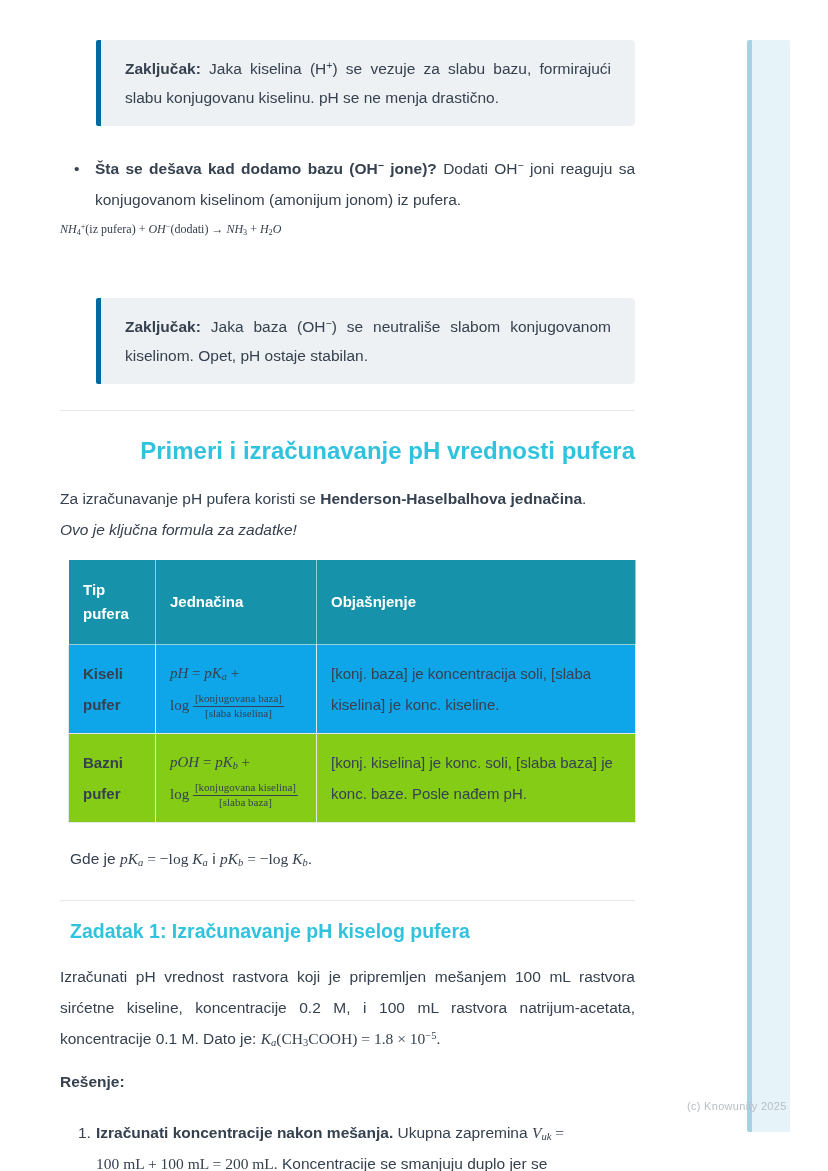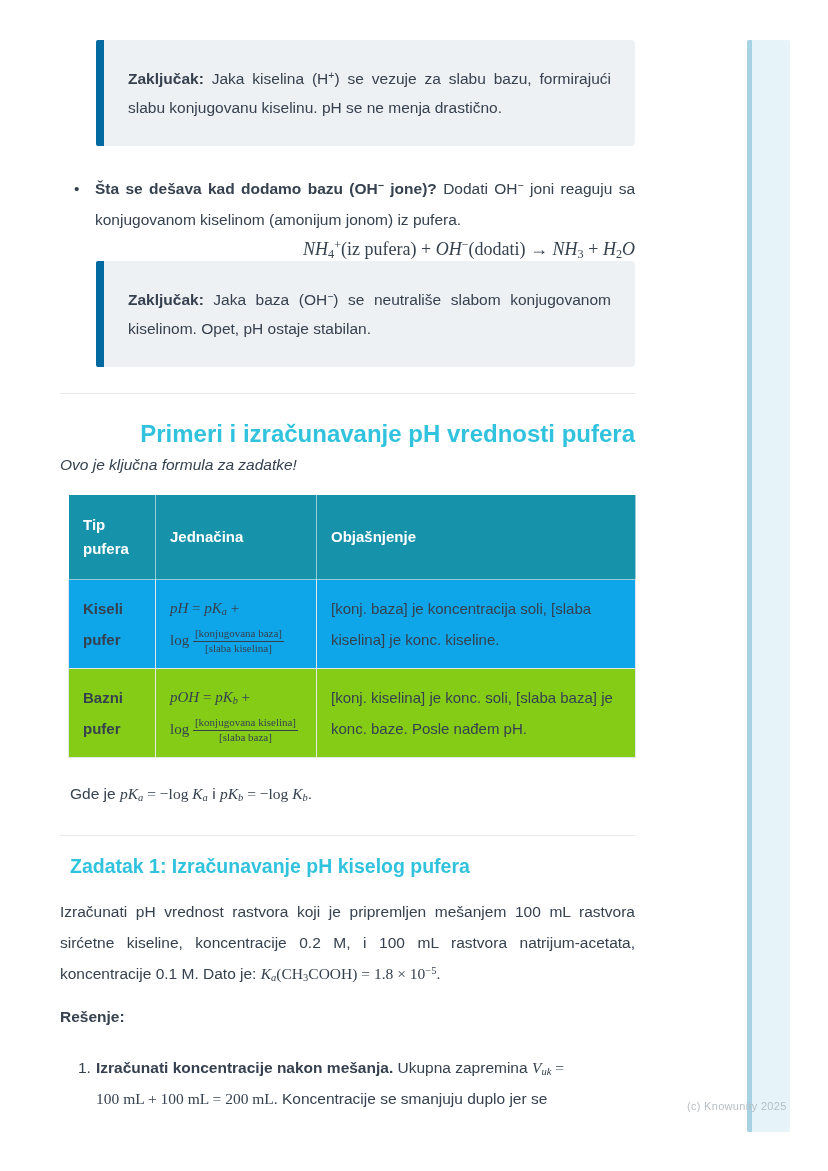--- a/index.html
+++ b/index.html
@@ -16,37 +16,38 @@
   .b{font-weight:700;}
   .i{font-style:italic;}
   .m{font-family:"Liberation Serif",serif;}
   sub,sup{font-size:68%;line-height:0;}
   sup{vertical-align:0.5em;}
   sub{vertical-align:-0.22em;}
 
   
   .callout{
     background:#eef1f4;
-    border-left:8px solid #0369a1;
+    border-left:5px solid #0369a1;
     border-radius:2px 4px 4px 2px;
-    padding:24px 24px;
+    padding:14px 24px;
     margin-left:36px;
   }
   .callout p{font-size:15.5px;line-height:29px;text-align:justify;}
 
   
   .bullet-row{display:flex;margin-top:27px;}
   .bullet-dot{width:21px;padding-left:14px;font-size:15.5px;line-height:31px;flex:0 0 auto;}
   .bullet-text{flex:1;font-size:15.5px;line-height:31px;text-align:justify;}
 
   
   .equation{
     margin-top:2px;
-    text-align:right;
-    font-size:18px;
+    margin-bottom:57px;
+    text-align:left;
+    font-size:12px;
     line-height:24px;
     font-family:"Liberation Serif",serif;
   }
 
   .divider{border:none;border-top:1.5px solid #e6e8eb;margin:26px 0 0 0;height:0;}
 
   h1.section-title{
     margin:25px 0 0 10px;
     font-size:24px;line-height:30px;
     font-weight:700;color:#31c3de;text-align:right;
@@ -135,20 +136,21 @@
     <div class="equation"><span class="i m">NH</span><sub class="m">4</sub><sup class="m">+</sup><span class="m">(iz pufera) + </span><span class="i m">OH</span><sup class="m">−</sup><span class="m">(dodati) → </span><span class="i m">NH</span><sub class="m">3</sub><span class="m"> + </span><span class="i m">H</span><sub class="m">2</sub><span class="i m">O</span></div>
 
     <div class="callout">
       <p><span class="b">Zaključak:</span><span> Jaka baza (OH</span><sup>−</sup><span>) se neutrališe slabom konjugovanom kiselinom. Opet, pH ostaje stabilan.</span></p>
     </div>
 
     <hr class="divider">
 
     <h1 class="section-title">Primeri i izračunavanje pH vrednosti pufera</h1>
 
+    <p class="para intro"><span>Za izračunavanje pH pufera koristi se </span><span class="b">Henderson-Haselbalhova jednačina</span><span>.</span></p>
     <p class="para note">Ovo je ključna formula za zadatke!</p>
 
     <table class="buffer-table">
       <colgroup>
           <col class="c1">
           <col class="c2">
           <col class="c3">
         </colgroup>
       <thead>
         <tr>

